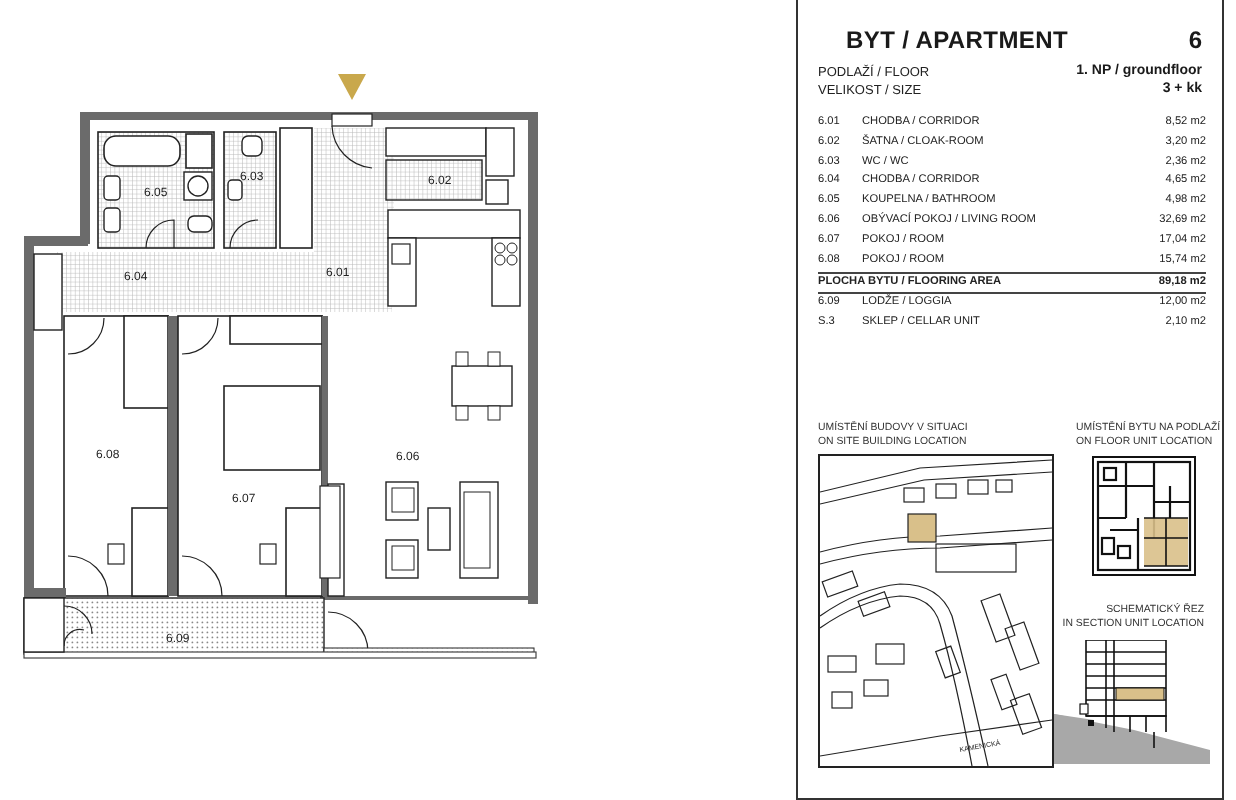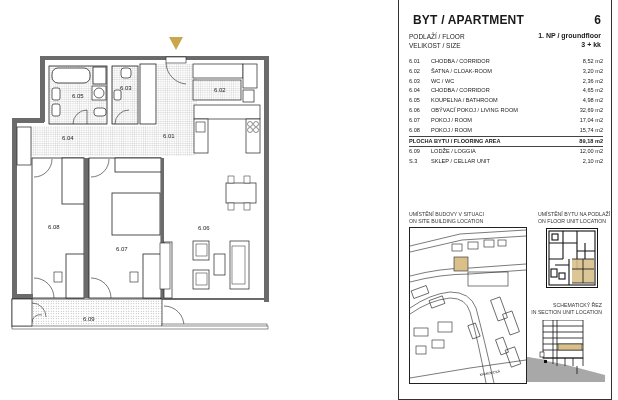--- a/index.html
+++ b/index.html
@@ -1,19 +1,19 @@
 <!DOCTYPE html>
 <html><head>
 <meta charset="utf-8">
 <style>
   html, body { margin:0; padding:0; background:#ffffff; }
   body { width:618px; height:400px; position:relative; overflow:hidden; font-family:"Liberation Sans", sans-serif; color:#1a1a1a; }
   .plan { position:absolute; left:0; top:0; width:395px; height:400px; }
   .panel { position:absolute; left:398px; top:-2px; width:214px; height:402px; border:1px solid #333; border-top:2px solid #333; box-sizing:border-box; background:#fff; }
-  .hdr-title { position:absolute; left:14px; top:13px; font-size:12px; font-weight:bold; letter-spacing:0.2px; }
+  .hdr-title { position:absolute; left:24px; top:13px; font-size:12px; font-weight:bold; letter-spacing:0.2px; }
   .hdr-num { position:absolute; right:10px; top:13px; font-size:12px; font-weight:bold; }
   .meta { position:absolute; left:10px; font-size:6.5px; color:#222; }
   .meta-val { position:absolute; right:10px; font-size:7px; font-weight:bold; text-align:right; }
   .rooms { position:absolute; left:10px; top:58px; width:194px; font-size:5.6px; color:#222; }
   .room { position:relative; height:9.8px; }
   .room .id { position:absolute; left:0; }
   .room .nm { position:absolute; left:22px; }
   .room .ar { position:absolute; right:0; }
   .room.total { font-weight:bold; border-top:0.6px solid #444; border-bottom:0.6px solid #444; height:9px; line-height:9px; }
   .room.total .nm { left:0; }

